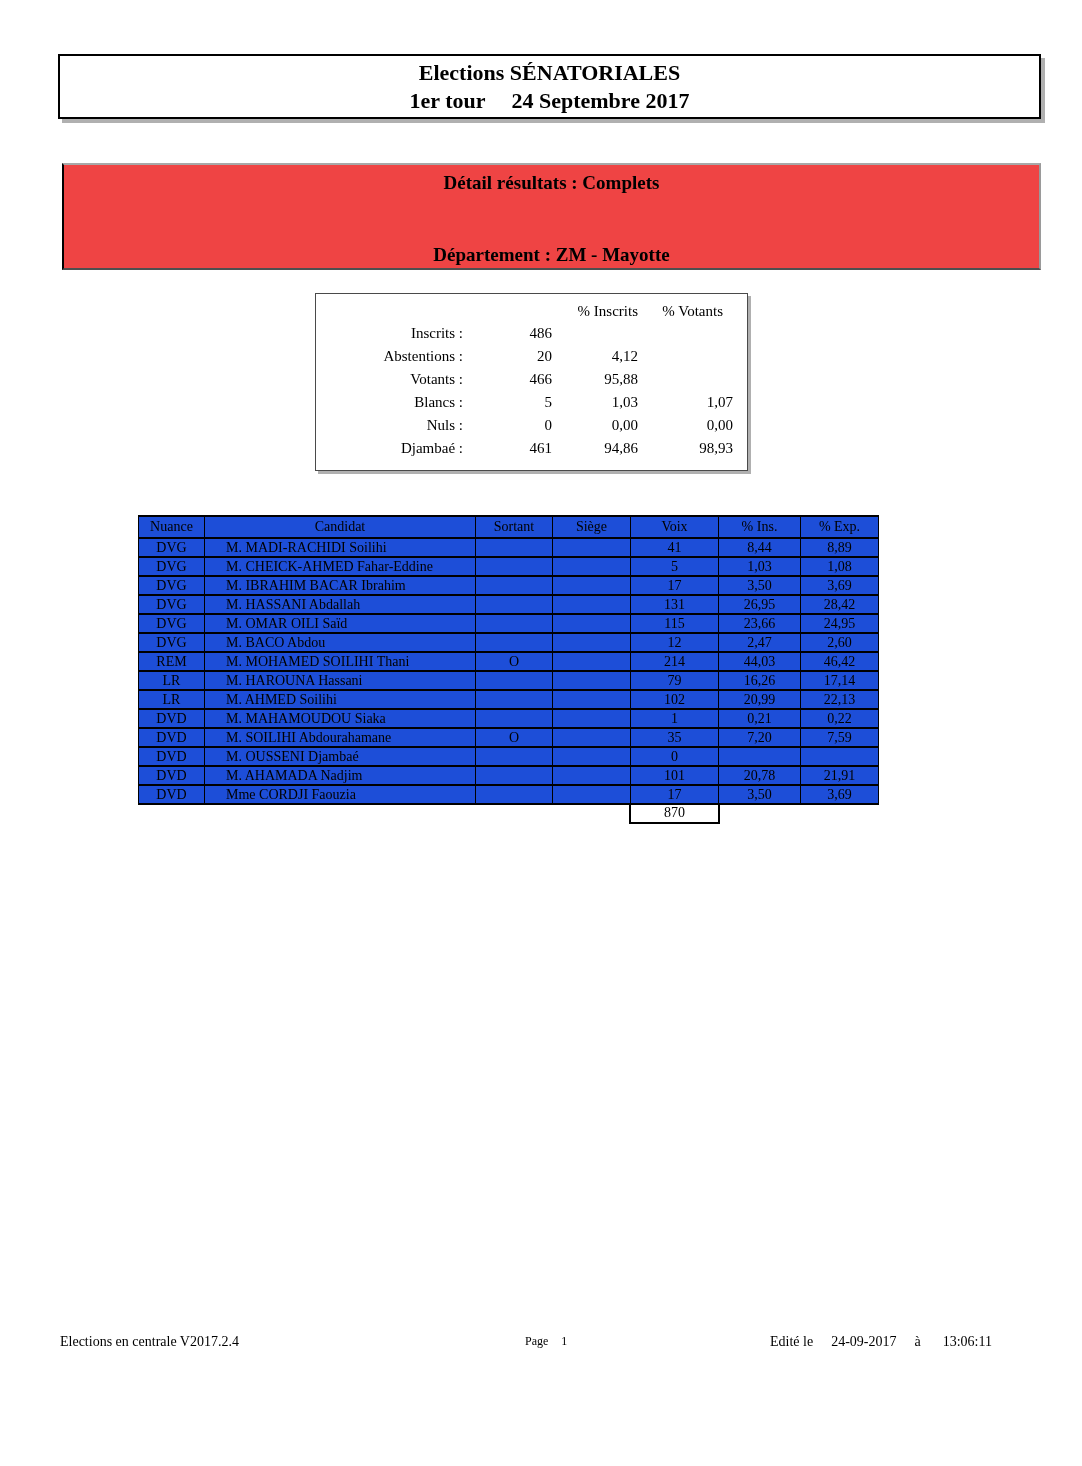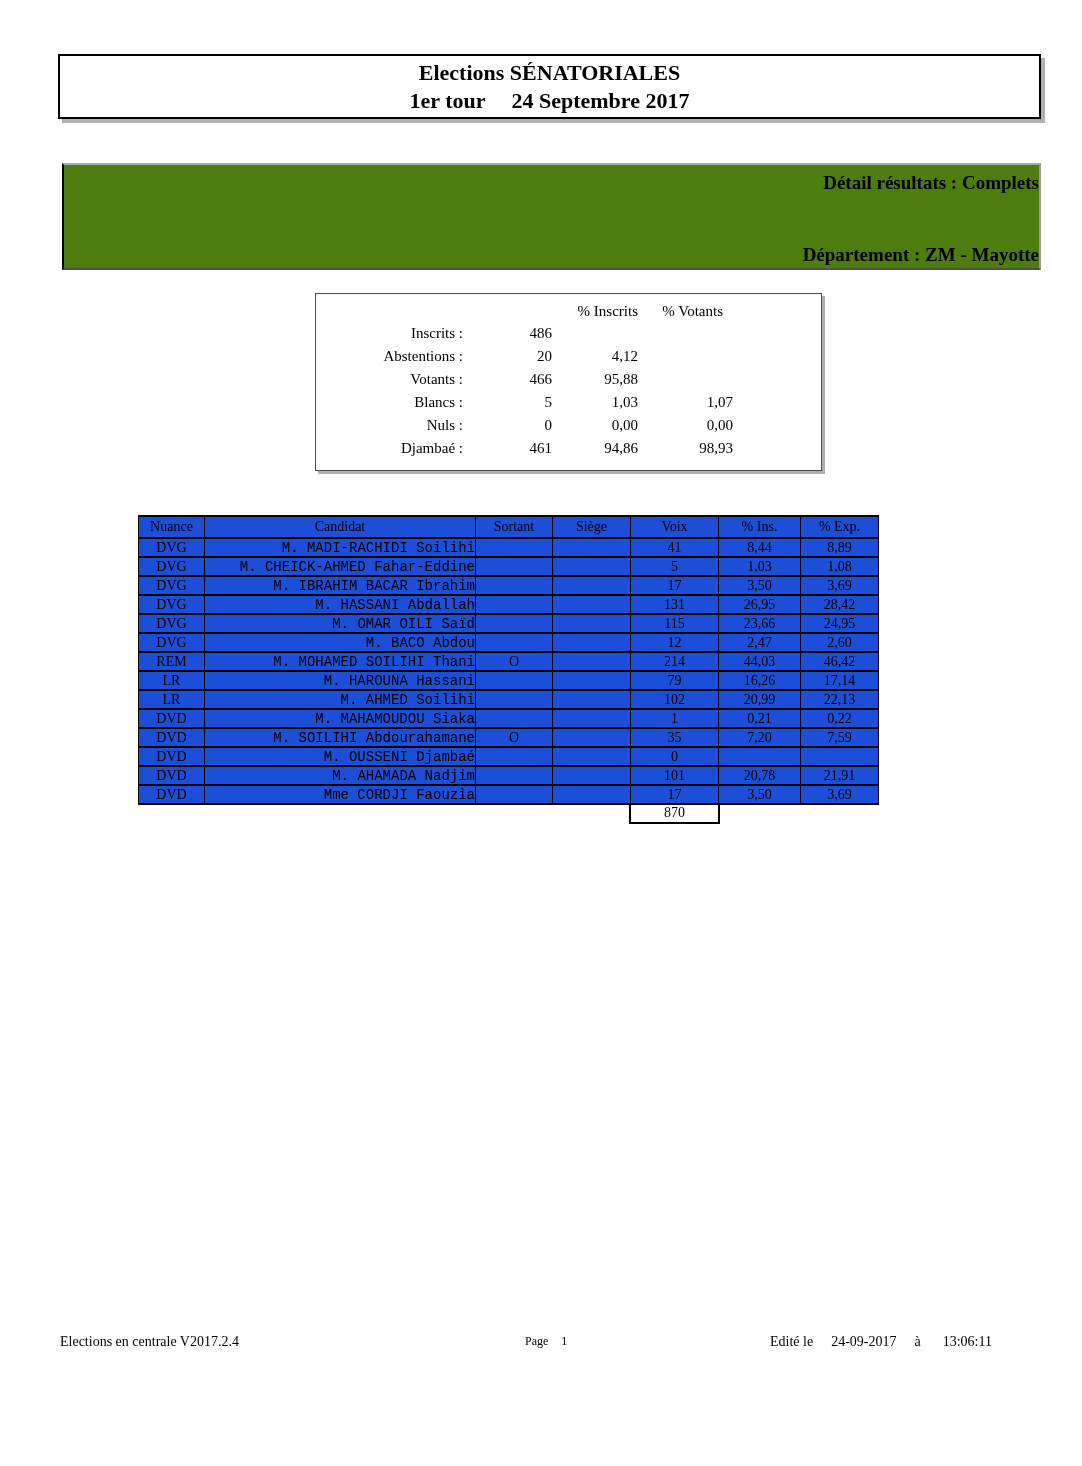--- a/index.html
+++ b/index.html
@@ -14,30 +14,30 @@
     box-sizing:border-box; border:2px solid #000; background:#fff;
     box-shadow:4px 4px 0 #b0b0b0;
     text-align:center; font-weight:bold; font-size:22px; line-height:28px;
     padding-top:3px;
   }
   .title-line2-gap { display:inline-block; width:26px; }
 
   
   .detail-box {
     position:absolute; left:62px; top:163px; width:979px; height:107px;
-    box-sizing:border-box; background:#4d7c0f;
+    box-sizing:border-box; background:#ef4444;
     border:2px solid; border-color:#a8a8a8 #9a9a9a #4f4f4f #000;
-    font-weight:bold; font-size:19px; text-align:right;padding-left:20px;
+    font-weight:bold; font-size:19px; text-align:center;padding-left:20px;
   }
   .detail-line { position:absolute; left:0; right:0; top:7px; }
   .dept-line   { position:absolute; left:0; right:0; top:79px; }
 
   
   .summary-box {
-    position:absolute; left:315px; top:293px; width:507px; height:178px;
+    position:absolute; left:315px; top:293px; width:433px; height:178px;
     box-sizing:border-box; border:1px solid #4a4a4a; background:#fff;
     box-shadow:3px 3px 0 #b0b0b0;
   }
   .summary-table { border-collapse:collapse; margin-top:6px; }
   .summary-table td {
     padding:0; font-size:15px; text-align:right; height:23px; white-space:nowrap;
   }
   .summary-table tr.s-head td { height:22px; }
   .summary-table td.col-label { width:147px; }
   .summary-table td.col-value { width:89px;margin-top:42px; }
@@ -51,21 +51,21 @@
     border-collapse:collapse; table-layout:fixed; width:740px;
     font-size:14px; background:#1d4ed8;
   }
   .results-table th, .results-table td {
     border-left:1px solid #000; border-right:1px solid #000;
     border-top:2px solid #000; border-bottom:2px solid #000;
     padding:0; font-weight:normal; white-space:nowrap; overflow:hidden;
   }
   .results-table th { height:20px; text-align:center; }
   .results-table td { height:17px; text-align:center; }
-  .results-table td.c-cand { text-align:right; padding-left:21px;font-family:Liberation Mono, monospace; }
+  .results-table td.c-cand { text-align:left; padding-left:21px; }
   .total-box {
     margin-left:491px; width:91px; height:19px; box-sizing:border-box;
     border:2px solid #000; border-top:none;
     text-align:center; font-size:14px; line-height:16px;
   }
 
   
   .footer-app    { position:absolute; left:60px;  top:1334px; font-size:14px; white-space:nowrap; }
   .footer-page   { position:absolute; left:525px; top:1334px; font-size:12px; white-space:nowrap; }
   .footer-page .gap { display:inline-block; width:13px; }

